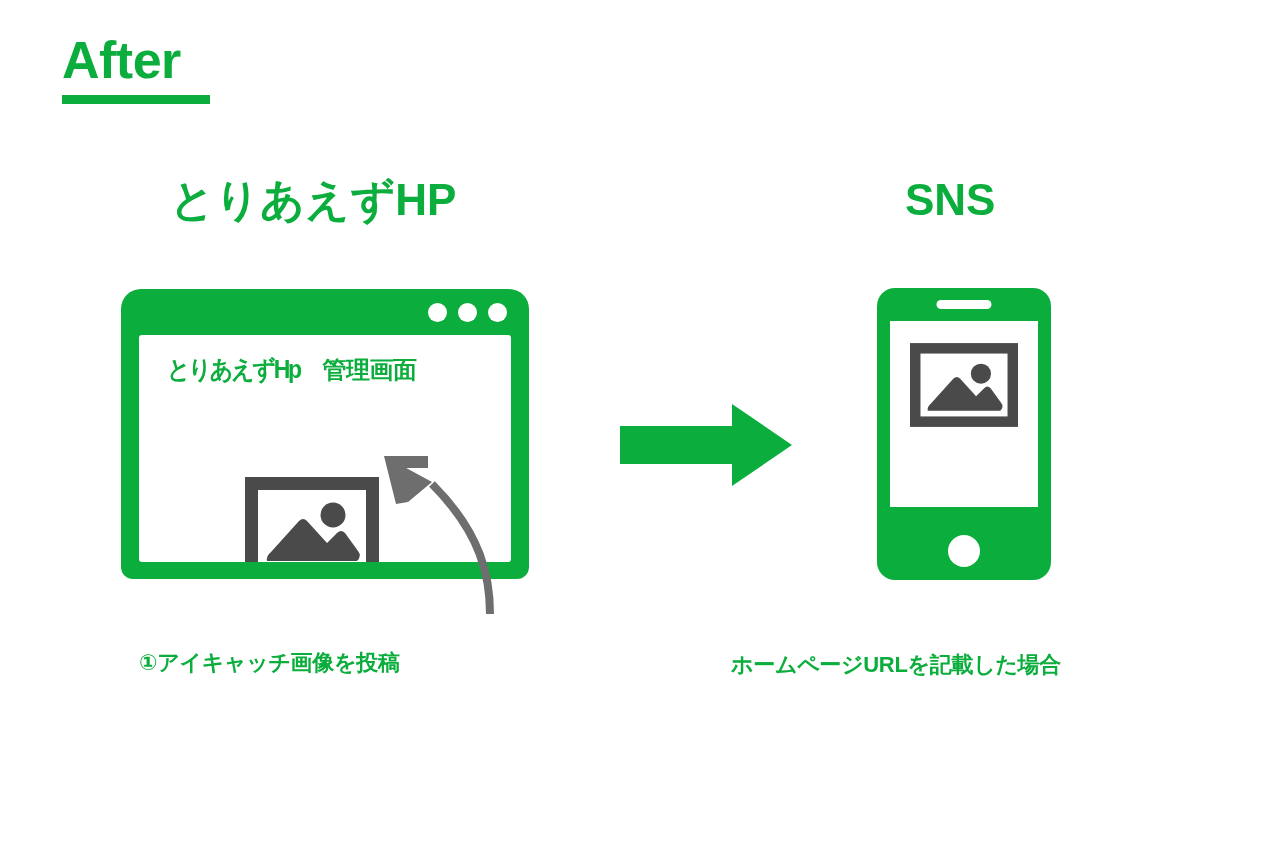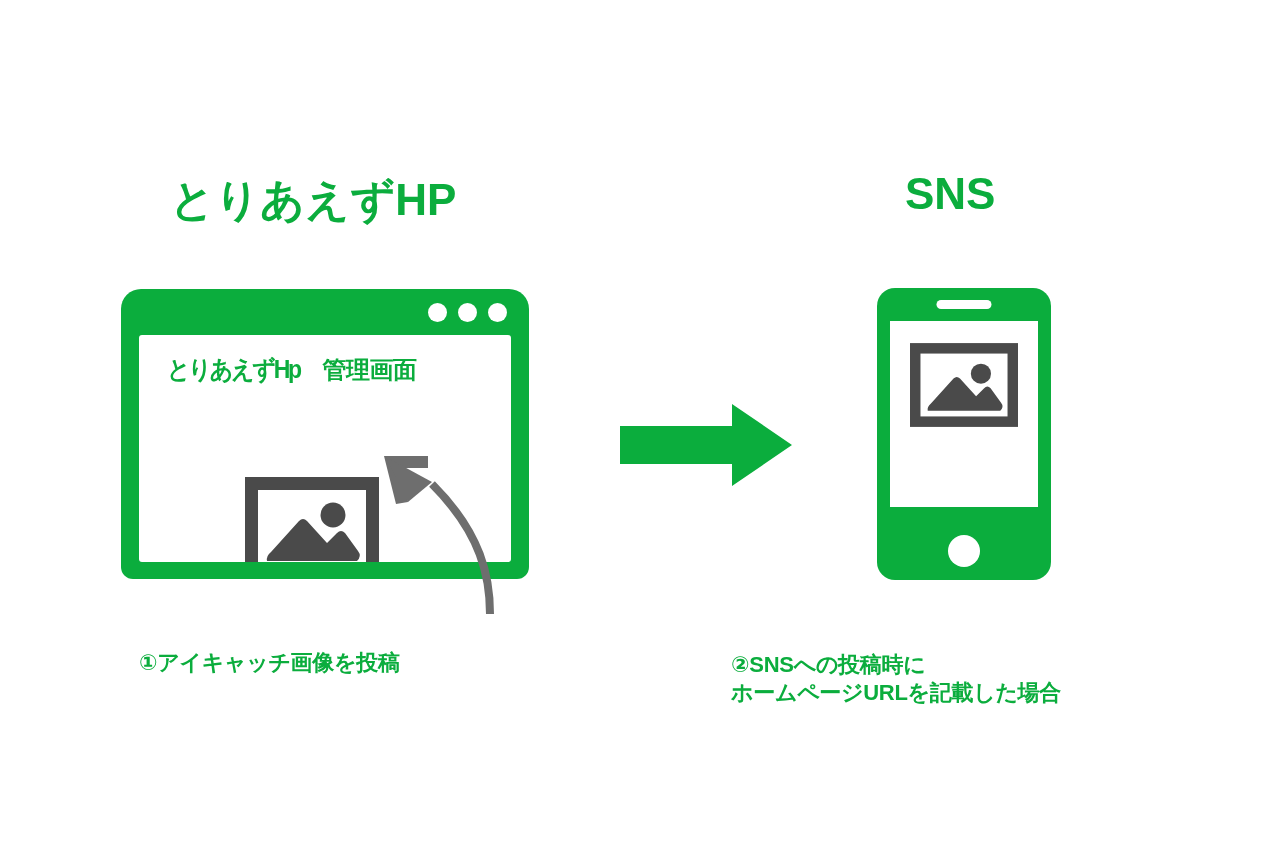--- a/index.html
+++ b/index.html
@@ -51,21 +51,21 @@
     color: #0BAD3D;
     line-height: 1;
     white-space: nowrap;
   }
   .col-title-hp {
     left: 170px;
     top: 178px;
   }
   .col-title-sns {
     left: 905px;
-    top: 172px;
+    top: 178px;
   }
 
   
   .browser {
     position: absolute;
     left: 121px;
     top: 289px;
     width: 408px;
     height: 290px;
     background: #0BAD3D;
@@ -216,20 +216,24 @@
   }
   .caption-right .caption-line + .caption-line {
     margin-top: 6px;
   }
 </style>
 </head>
 <body>
 
 <div class="canvas">
 
+  <div class="heading">
+    <div class="heading-text">After</div>
+    <div class="heading-underline"></div>
+  </div>
 
   <div class="col-title col-title-hp">とりあえずHP</div>
 
   <div class="col-title col-title-sns">SNS</div>
 
   <div class="browser">
     <div class="browser-titlebar">
       <div class="browser-dots">
         <span class="browser-dot"></span>
         <span class="browser-dot"></span>
@@ -281,17 +285,16 @@
       </div>
     </div>
     <div class="phone-home"></div>
   </div>
 
   <div class="caption caption-left">
     <div class="caption-line">①アイキャッチ画像を投稿</div>
   </div>
 
   <div class="caption caption-right">
-    <div class="caption-line">②SNSへの投稿時に</div>
     <div class="caption-line">ホームページURLを記載した場合</div>
   </div>
 
 </div>
 
 </body></html>

